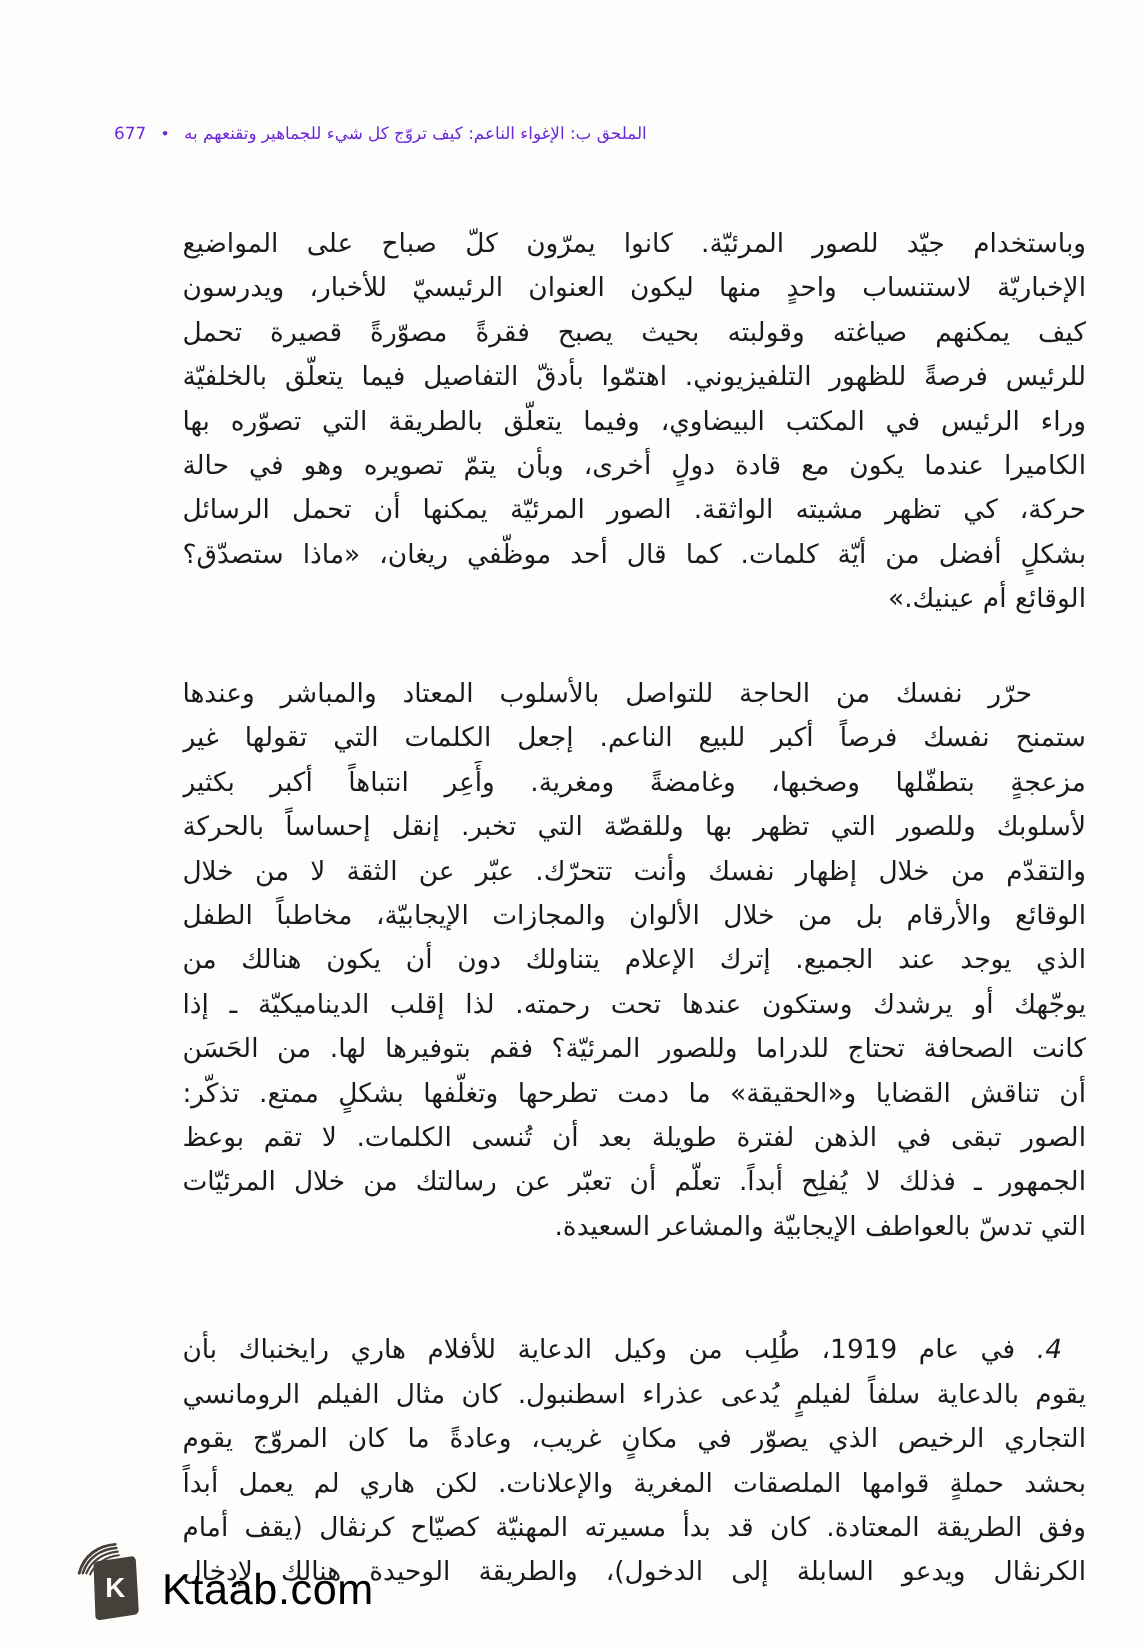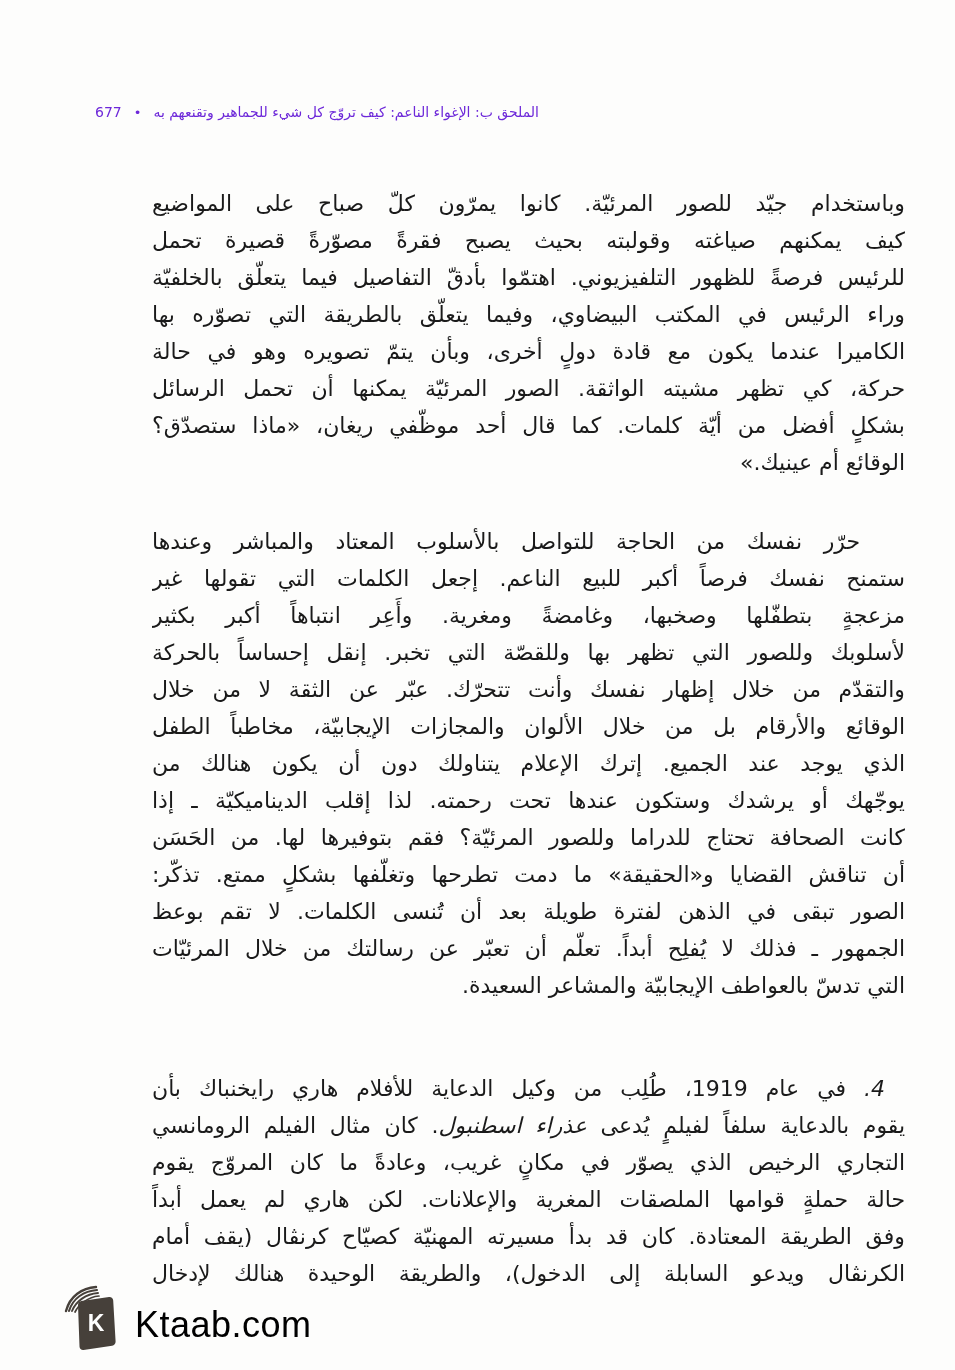--- a/index.html
+++ b/index.html
@@ -46,21 +46,21 @@
     text-align-last: justify;
   }
   .tl.end {
     text-align-last: right;
   }
   .p2 { margin-top: 8px; }
   .p3 { margin-top: 66px; }
   .indent1 { padding-right: 45px; margin-top: 42px; }
   .indent2 { padding-right: 20px; }
   .marker { font-style: italic; }
-  .film-title { font-style: italic; }
+  .film-title { }
   
   .watermark {
     position: absolute;
     left: 62px;
     top: 1284px;
     display: flex;
     align-items: center;
     gap: 9px;
   }
   .brand {
@@ -79,20 +79,21 @@
 <div class="page">
 
   <div class="header">
     <span>الملحق ب: الإغواء الناعم: كيف تروّج كل شيء للجماهير وتقنعهم به</span><span class="sep">•</span><span>677</span>
   </div>
 
   <div class="bodytext">
 
     <div class="p1">
       <div class="tl">وباستخدام جيّد للصور المرئيّة. كانوا يمرّون كلّ صباح على المواضيع</div>
+      <div class="tl">الإخباريّة لاستنساب واحدٍ منها ليكون العنوان الرئيسيّ للأخبار، ويدرسون</div>
       <div class="tl">كيف يمكنهم صياغته وقولبته بحيث يصبح فقرةً مصوّرةً قصيرة تحمل</div>
       <div class="tl">للرئيس فرصةً للظهور التلفيزيوني. اهتمّوا بأدقّ التفاصيل فيما يتعلّق بالخلفيّة</div>
       <div class="tl">وراء الرئيس في المكتب البيضاوي، وفيما يتعلّق بالطريقة التي تصوّره بها</div>
       <div class="tl">الكاميرا عندما يكون مع قادة دولٍ أخرى، وبأن يتمّ تصويره وهو في حالة</div>
       <div class="tl">حركة، كي تظهر مشيته الواثقة. الصور المرئيّة يمكنها أن تحمل الرسائل</div>
       <div class="tl">بشكلٍ أفضل من أيّة كلمات. كما قال أحد موظّفي ريغان، «ماذا ستصدّق؟</div>
       <div class="tl end">الوقائع أم عينيك.»</div>
     </div>
 
     <div class="p2">
@@ -108,21 +109,21 @@
       <div class="tl">أن تناقش القضايا و«الحقيقة» ما دمت تطرحها وتغلّفها بشكلٍ ممتع. تذكّر:</div>
       <div class="tl">الصور تبقى في الذهن لفترة طويلة بعد أن تُنسى الكلمات. لا تقم بوعظ</div>
       <div class="tl">الجمهور ـ فذلك لا يُفلِح أبداً. تعلّم أن تعبّر عن رسالتك من خلال المرئيّات</div>
       <div class="tl end">التي تدسّ بالعواطف الإيجابيّة والمشاعر السعيدة.</div>
     </div>
 
     <div class="p3">
       <div class="tl indent2"><span class="marker">4.</span><span> في عام 1919، طُلِب من وكيل الدعاية للأفلام هاري رايخنباك بأن</span></div>
       <div class="tl"><span>يقوم بالدعاية سلفاً لفيلمٍ يُدعى </span><span class="film-title">عذراء اسطنبول</span><span>. كان مثال الفيلم الرومانسي</span></div>
       <div class="tl">التجاري الرخيص الذي يصوّر في مكانٍ غريب، وعادةً ما كان المروّج يقوم</div>
-      <div class="tl">حالة حملةٍ قوامها الملصقات المغرية والإعلانات. لكن هاري لم يعمل أبداً</div>
+      <div class="tl">بحشد حملةٍ قوامها الملصقات المغرية والإعلانات. لكن هاري لم يعمل أبداً</div>
       <div class="tl">وفق الطريقة المعتادة. كان قد بدأ مسيرته المهنيّة كصيّاح كرنڤال (يقف أمام</div>
       <div class="tl">الكرنڤال ويدعو السابلة إلى الدخول)، والطريقة الوحيدة هنالك لإدخال</div>
     </div>
 
   </div>
 
   <div class="watermark">
     <svg width="64" height="68" viewBox="0 0 64 68" aria-hidden="true">
       <path d="M4,27 C8,12 20,4 34,3" fill="none" stroke="#46403a" stroke-width="2.4" stroke-linecap="round"></path>
       <path d="M7,27 C11,14 22,7 35,6" fill="none" stroke="#46403a" stroke-width="2.1" stroke-linecap="round"></path>

